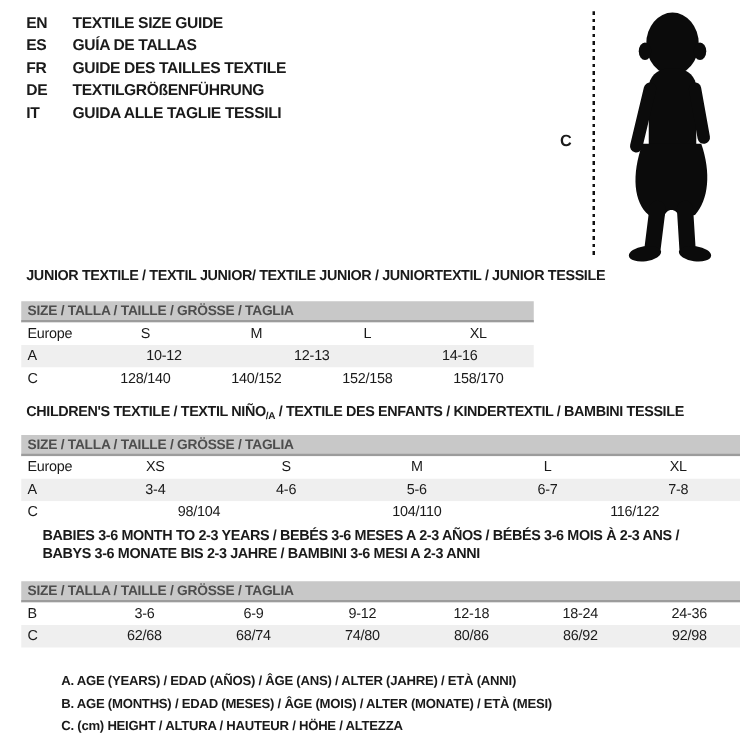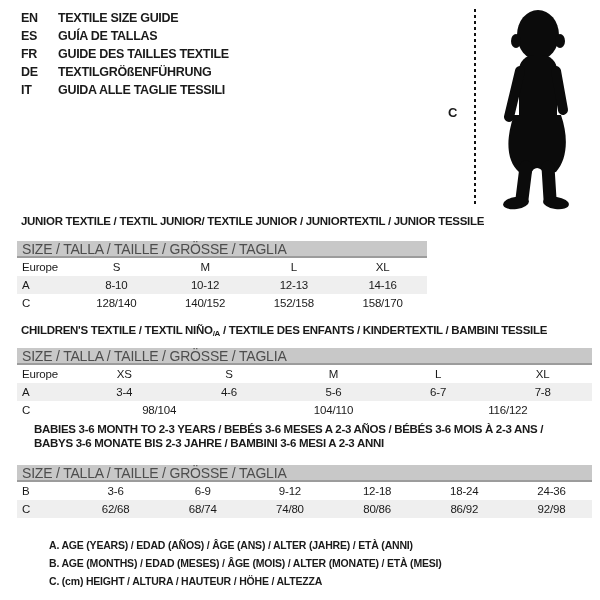--- a/index.html
+++ b/index.html
@@ -38,21 +38,21 @@
   .sec-title .subscript { font-size: 8px; vertical-align: -2px; }
   .sec-title .t-line { display: block; line-height: 14px; padding-left: 13px; }
 
   
   .size-table { position: absolute; left: 17px; font-size: 11.5px; letter-spacing: -0.2px; }
   .tbl-junior { top: 241px; width: 410px; }
   .tbl-children { top: 348px; width: 578px; }
   .tbl-babies { top: 465px; width: 578px; }
   .size-bar {
     height: 17px; line-height: 16px; background: #c8c8c8; border-bottom: 2px solid #9c9c9c;
-    color: #4d4d4d; font-weight: normal; font-size: 14px; padding-left: 5px; white-space: nowrap;
+    color: #4d4d4d; font-weight: bold; font-size: 11px; padding-left: 5px; white-space: nowrap;
   }
   .t-row { display: flex; height: 18px; line-height: 18px; background: #fff; }
   .t-row.shaded { background: #efefef; }
   .cell-label { width: 55px; padding-left: 5px; text-align: left; }
   .cell { flex: 1; text-align: center; }
 
   
   .legend { position: absolute; left: 21px; top: 536px; margin-left: 28px; }
   .legend-line {
     display: block; font-weight: bold; font-size: 10.5px;
@@ -114,21 +114,20 @@
     <div class="size-bar">SIZE / TALLA / TAILLE / GRÖSSE / TAGLIA</div>
     <div class="t-row">
       <span class="cell-label">Europe</span>
       <span class="cell">S</span>
       <span class="cell">M</span>
       <span class="cell">L</span>
       <span class="cell">XL</span>
     </div>
     <div class="t-row shaded">
       <span class="cell-label">A</span>
-      <span class="cell">8-10</span>
       <span class="cell">10-12</span>
       <span class="cell">12-13</span>
       <span class="cell">14-16</span>
     </div>
     <div class="t-row">
       <span class="cell-label">C</span>
       <span class="cell">128/140</span>
       <span class="cell">140/152</span>
       <span class="cell">152/158</span>
       <span class="cell">158/170</span>

